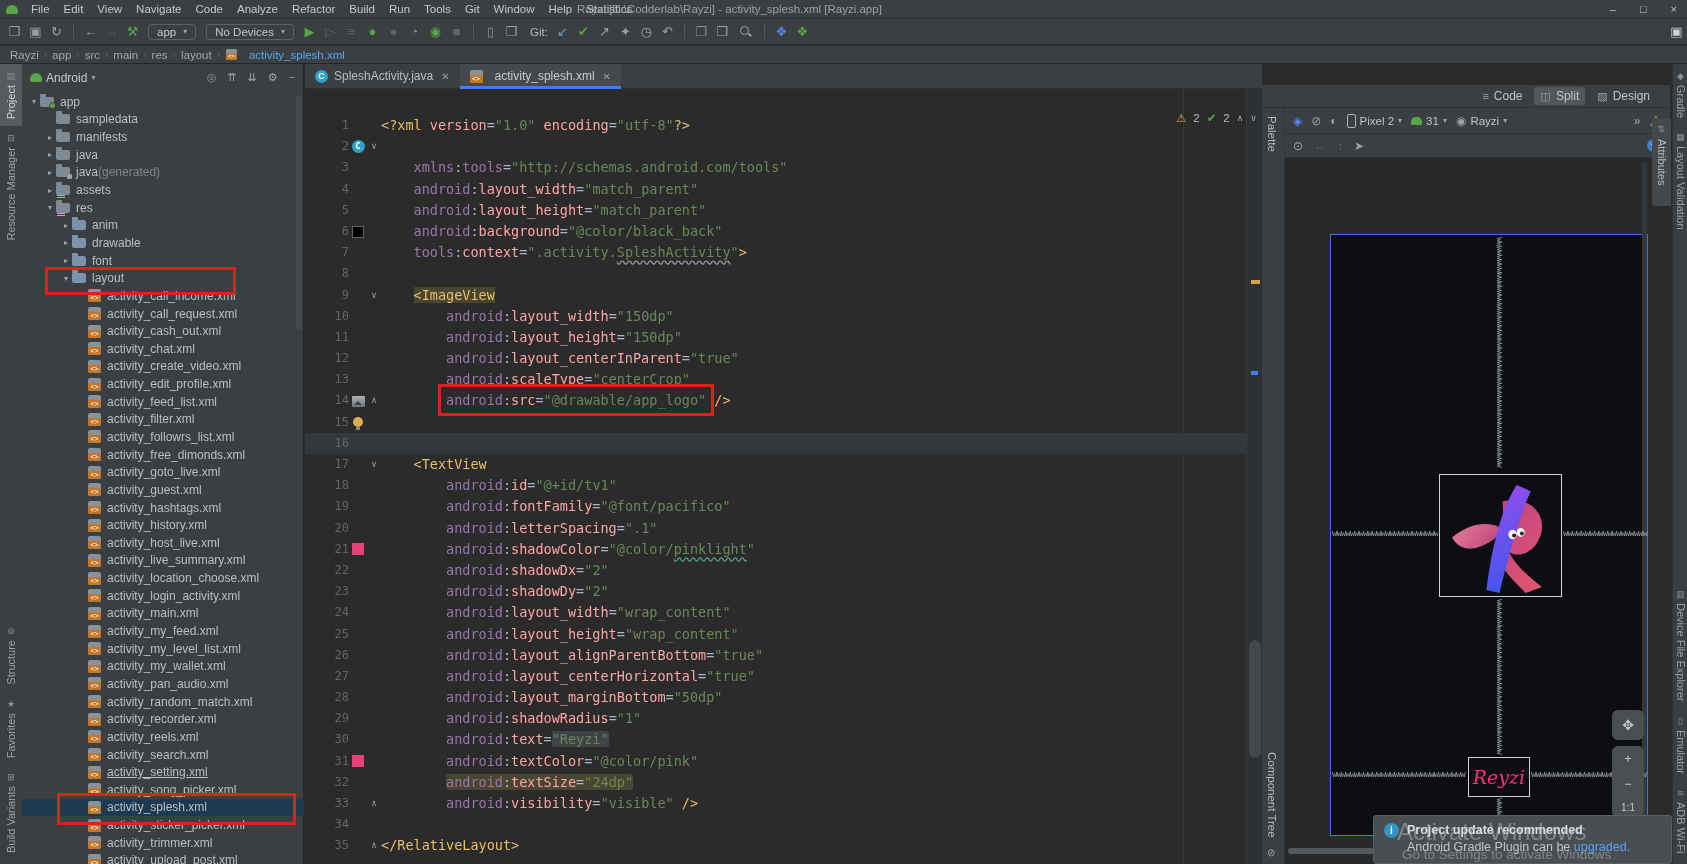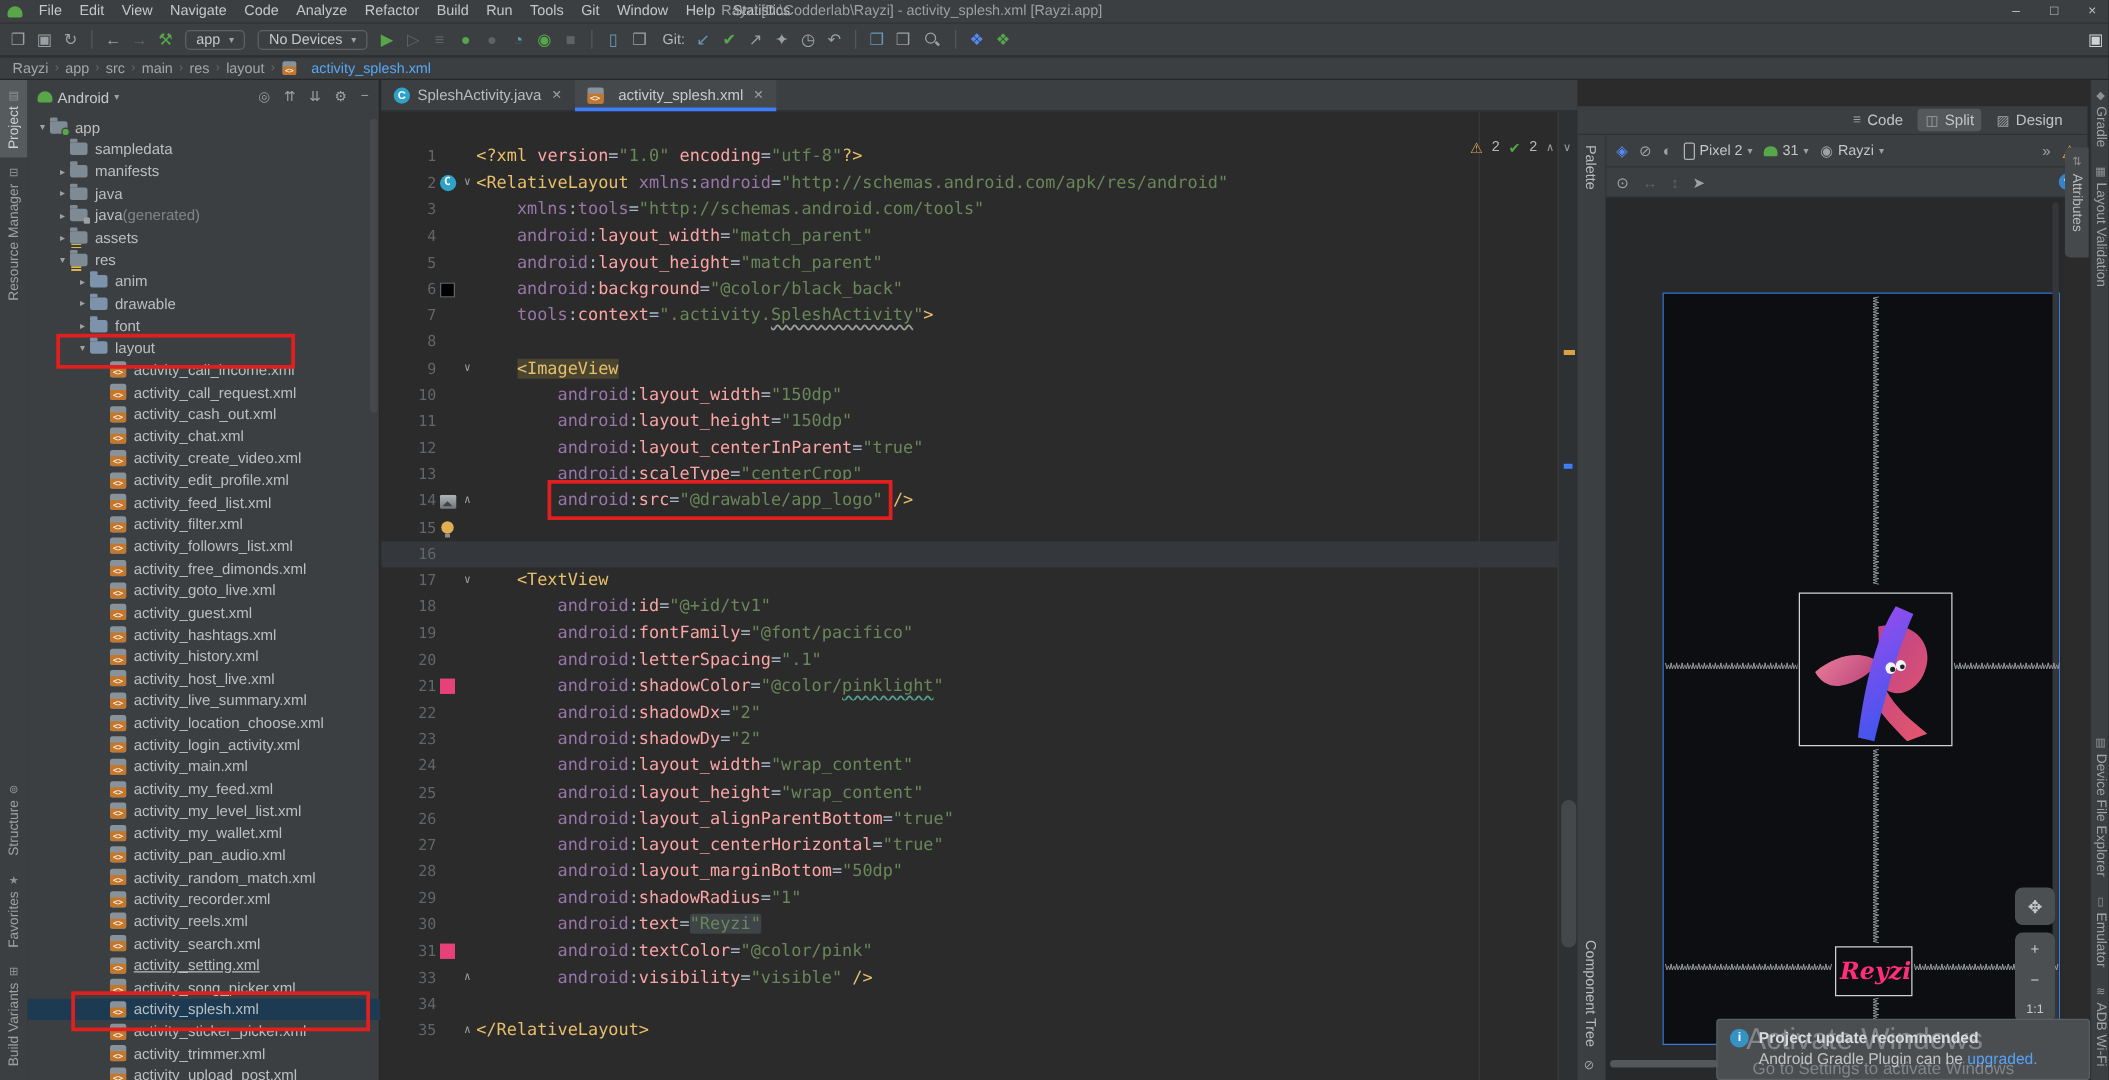--- a/index.html
+++ b/index.html
@@ -102,22 +102,22 @@
   #dtoolbar2{left:1285px;top:134px;width:385px;height:24px;background:#3c3f41;border-bottom:1px solid #2f3233;display:flex;align-items:center;gap:11px;padding-left:8px;box-sizing:border-box}
   .dticon{font-size:12px;color:#9ea2a5}
   .chip{display:flex;align-items:center;gap:4px;font-size:11.5px;color:#c2c5c7}
   .phic{width:7px;height:12px;border:1px solid #aeb3b6;border-radius:2px}
   .droid-sm{width:11px;height:8px;background:#57a64a;border-radius:5px 5px 1px 1px}
   .helpq{width:13px;height:13px;border-radius:50%;background:#3884c9;color:#fff;font-size:9px;font-weight:bold;display:flex;align-items:center;justify-content:center;margin-left:auto;margin-right:10px}
   #canvas{left:1285px;top:158px;width:365px;height:706px;background:#27292b}
   #preview{left:1330px;top:234px;width:318px;height:602px;background:#0c0e12;border:1px solid #3878d8;box-sizing:border-box;z-index:2}
   .selbox{position:absolute;border:1px solid #ced2d5;z-index:6;box-sizing:border-box}
   #logo-box{left:1439px;top:474px;width:123px;height:123px}
-  #text-box{left:1468px;top:757px;width:62px;height:40px;display:flex;align-items:center;justify-content:flex-end;
-            font-family:"DejaVu Serif",serif;font-style:italic;font-weight:bold;font-size:19px;color:#ff2e79}
+  #text-box{left:1468px;top:757px;width:62px;height:40px;display:flex;align-items:center;justify-content:center;
+            font-family:"DejaVu Serif",serif;font-style:italic;font-weight:normal;font-size:19px;color:#ff2e79}
   .spr{position:absolute;color:#9aa0a2;font-family:"DejaVu Sans Mono",monospace;font-size:9px;line-height:7px;height:8px;overflow:hidden;letter-spacing:-1px;z-index:5}
   .spv{transform-origin:0 0;transform:rotate(90deg)}
   .fbtn{position:absolute;background:#4b4f52;border-radius:6px;color:#c6c9cb;display:flex;align-items:center;justify-content:center;z-index:10}
   #zoom-panel{left:1612px;top:746px;width:32px;height:72px;background:#4b4f52;border-radius:6px;display:flex;flex-direction:column;align-items:center;justify-content:space-around;color:#c6c9cb;z-index:10}
   #zoom-panel .zr{font-size:10px}
   #canvas-hscroll{left:1288px;top:848px;width:86px;height:6px;background:#54585b;border-radius:3px;z-index:3}
   #canvas-vscroll{left:1642px;top:162px;width:5px;height:696px;background:#34373a;border-radius:3px;z-index:3}
   #attr-tab{left:1652px;top:118px;width:19px;height:88px;background:#46494c;border-radius:4px 0 0 4px;display:flex;flex-direction:column;align-items:center;gap:5px;padding-top:6px;box-sizing:border-box;color:#b9bcbe;font-size:11px}
   #notif{left:1373px;top:815px;width:299px;height:49px;background:#4a4e51;border:1px solid #5b5f62;border-radius:3px;box-sizing:border-box;padding:7px 10px;display:flex;gap:8px;z-index:30}
   .nicon{width:15px;height:15px;border-radius:50%;background:#3592c4;color:#fff;font-size:10px;font-weight:bold;display:flex;align-items:center;justify-content:center;flex:none}
@@ -508,21 +508,20 @@
         <span class="gslot"></span>
         <span class="fslot"></span>
         <span class="ct"><span class="tk-tag">&lt;?xml </span><span class="tk-attr">version</span><span class="tk-pl">=</span><span class="tk-val">"1.0"</span><span class="tk-pl"> </span><span class="tk-attr">encoding</span><span class="tk-pl">=</span><span class="tk-val">"utf-8"</span><span class="tk-tag">?&gt;</span></span>
       </div>
       <div class="cl">
         <span class="ln">2</span>
         <span class="gslot">
           <span class="gic">C</span>
         </span>
         <span class="fslot">∨</span>
-        <span class="ct"><span class="tk-tag">&lt;RelativeLayout </span><span class="tk-ns">xmlns</span><span class="tk-pl">:</span><span class="tk-ns">android</span><span class="tk-pl">=</span><span class="tk-val">"http://schemas.android.com/apk/res/android"</span></span>
       </div>
       <div class="cl">
         <span class="ln">3</span>
         <span class="gslot"></span>
         <span class="fslot"></span>
         <span class="ct"><span class="tk-pl">    </span><span class="tk-ns">xmlns</span><span class="tk-pl">:</span><span class="tk-ns">tools</span><span class="tk-pl">=</span><span class="tk-val">"http://schemas.android.com/tools"</span></span>
       </div>
       <div class="cl">
         <span class="ln">4</span>
         <span class="gslot"></span>
@@ -693,20 +692,26 @@
         <span class="fslot"></span>
         <span class="ct"><span class="tk-pl">        </span><span class="tk-ns">android</span><span class="tk-pl">:</span><span class="tk-attr">text</span><span class="tk-pl">=</span><span class="tk-val bgg">"Reyzi"</span></span>
       </div>
       <div class="cl">
         <span class="ln">31</span>
         <span class="gslot">
           <span class="gsw pink"></span>
         </span>
         <span class="fslot"></span>
         <span class="ct"><span class="tk-pl">        </span><span class="tk-ns">android</span><span class="tk-pl">:</span><span class="tk-attr">textColor</span><span class="tk-pl">=</span><span class="tk-val">"@color/pink"</span></span>
+      </div>
+      <div class="cl">
+        <span class="ln">32</span>
+        <span class="gslot"></span>
+        <span class="fslot"></span>
+        <span class="ct"><span class="tk-pl">        </span><span class="bx-olive"><span class="tk-ns">android</span><span class="tk-pl">:</span><span class="tk-attr">textSize</span><span class="tk-pl">=</span><span class="tk-val">"24dp"</span></span></span>
       </div>
       <div class="cl">
         <span class="ln">33</span>
         <span class="gslot"></span>
         <span class="fslot">∧</span>
         <span class="ct"><span class="tk-pl">        </span><span class="tk-ns">android</span><span class="tk-pl">:</span><span class="tk-attr">visibility</span><span class="tk-pl">=</span><span class="tk-val">"visible"</span><span class="tk-pl"> </span><span class="tk-tag">/&gt;</span></span>
       </div>
       <div class="cl">
         <span class="ln">34</span>
         <span class="gslot"></span>

